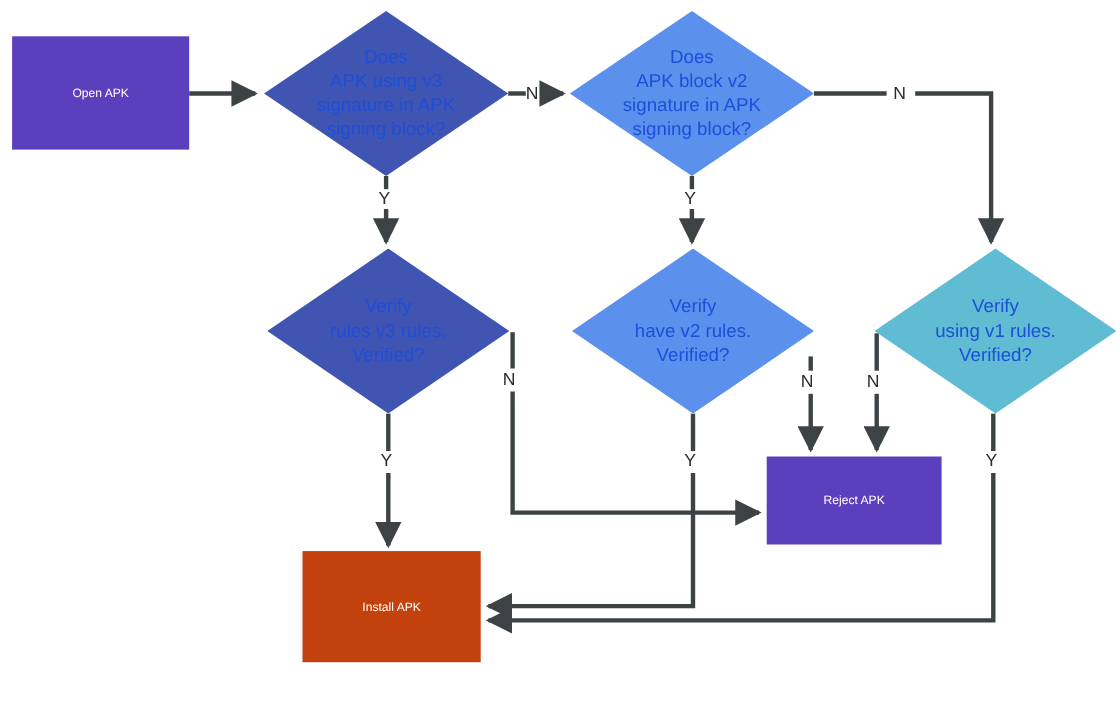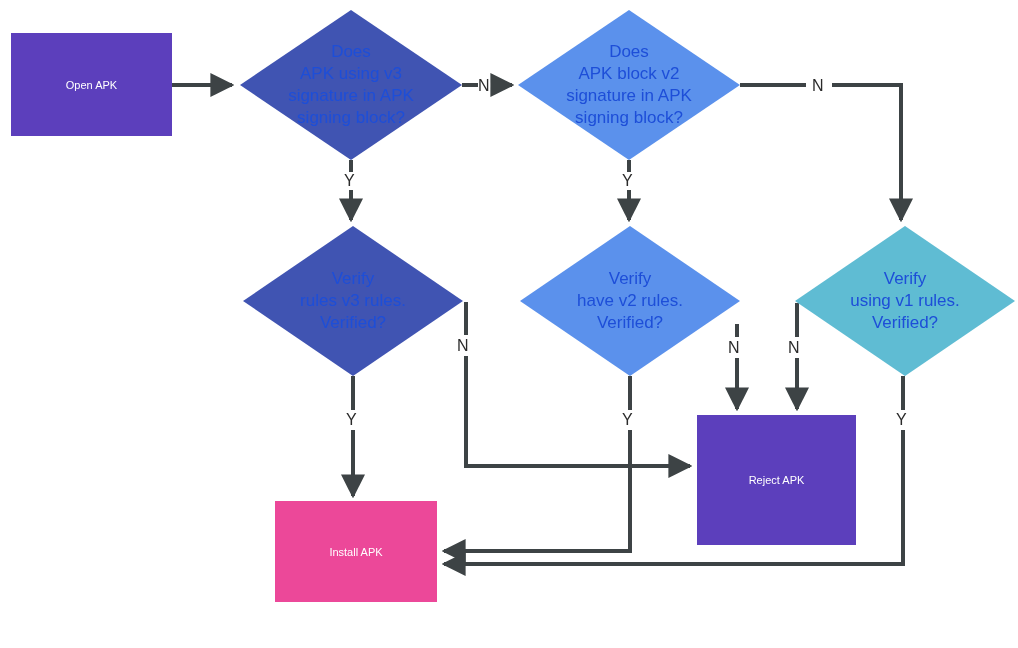--- a/index.html
+++ b/index.html
@@ -186,25 +186,25 @@
     </svg>
     <div class="diamond-label">
       <div>
         <div>Verify</div>
         <div>using v1 rules.</div>
         <div>Verified?</div>
       </div>
     </div>
   </div>
 
-  <div class="node rect" style="left:697px; top:415px; width:159px; height:130px; background:#5c3fbc;">
+  <div class="node rect" style="left:697px; top:415px; width:159px; height:80px; background:#5c3fbc;">
     <span>Reject APK</span>
   </div>
 
-  <div class="node rect" style="left:275px; top:501px; width:162px; height:101px; background:#ec4899;align-items:center;">
+  <div class="node rect" style="left:275px; top:501px; width:162px; height:101px; background:#c2410c;align-items:center;">
     <span>Install APK</span>
   </div>
 
   <div class="edge-label" style="left:478px; top:78px;">N</div>
 
   <div class="edge-label" style="left:344px; top:173px;">Y</div>
 
   <div class="edge-label" style="left:812px; top:78px;">N</div>
 
   <div class="edge-label" style="left:622px; top:173px;">Y</div>

